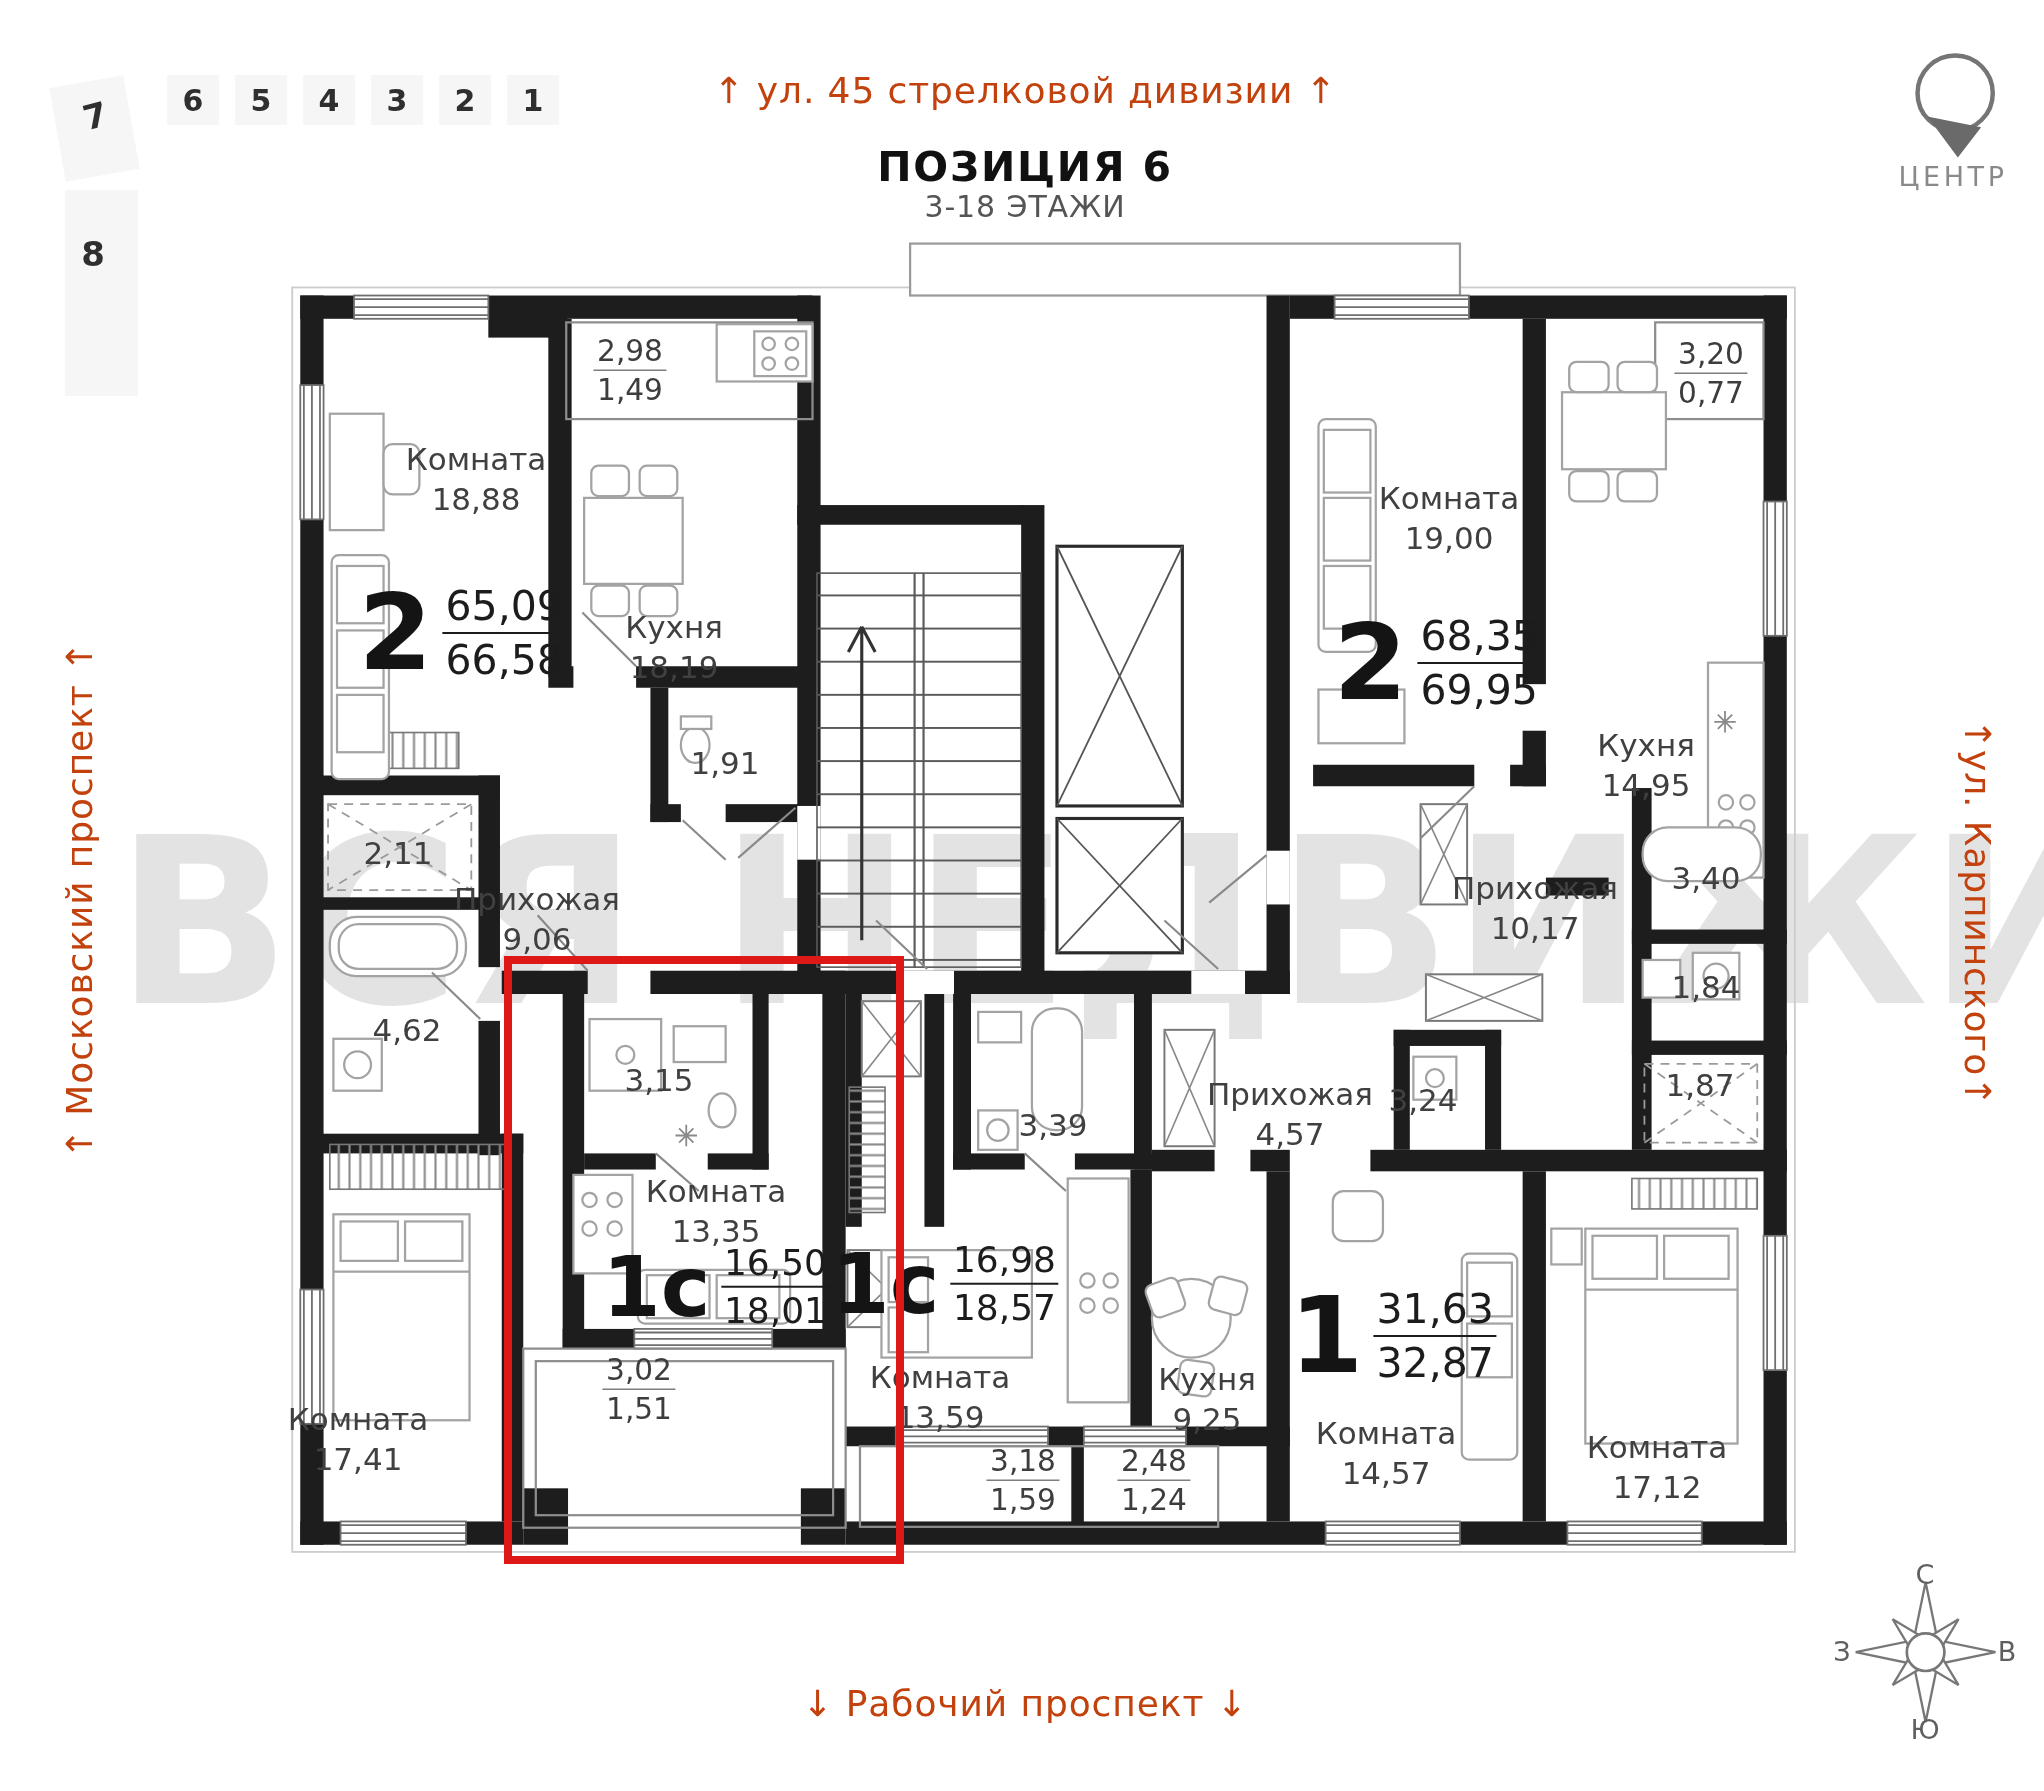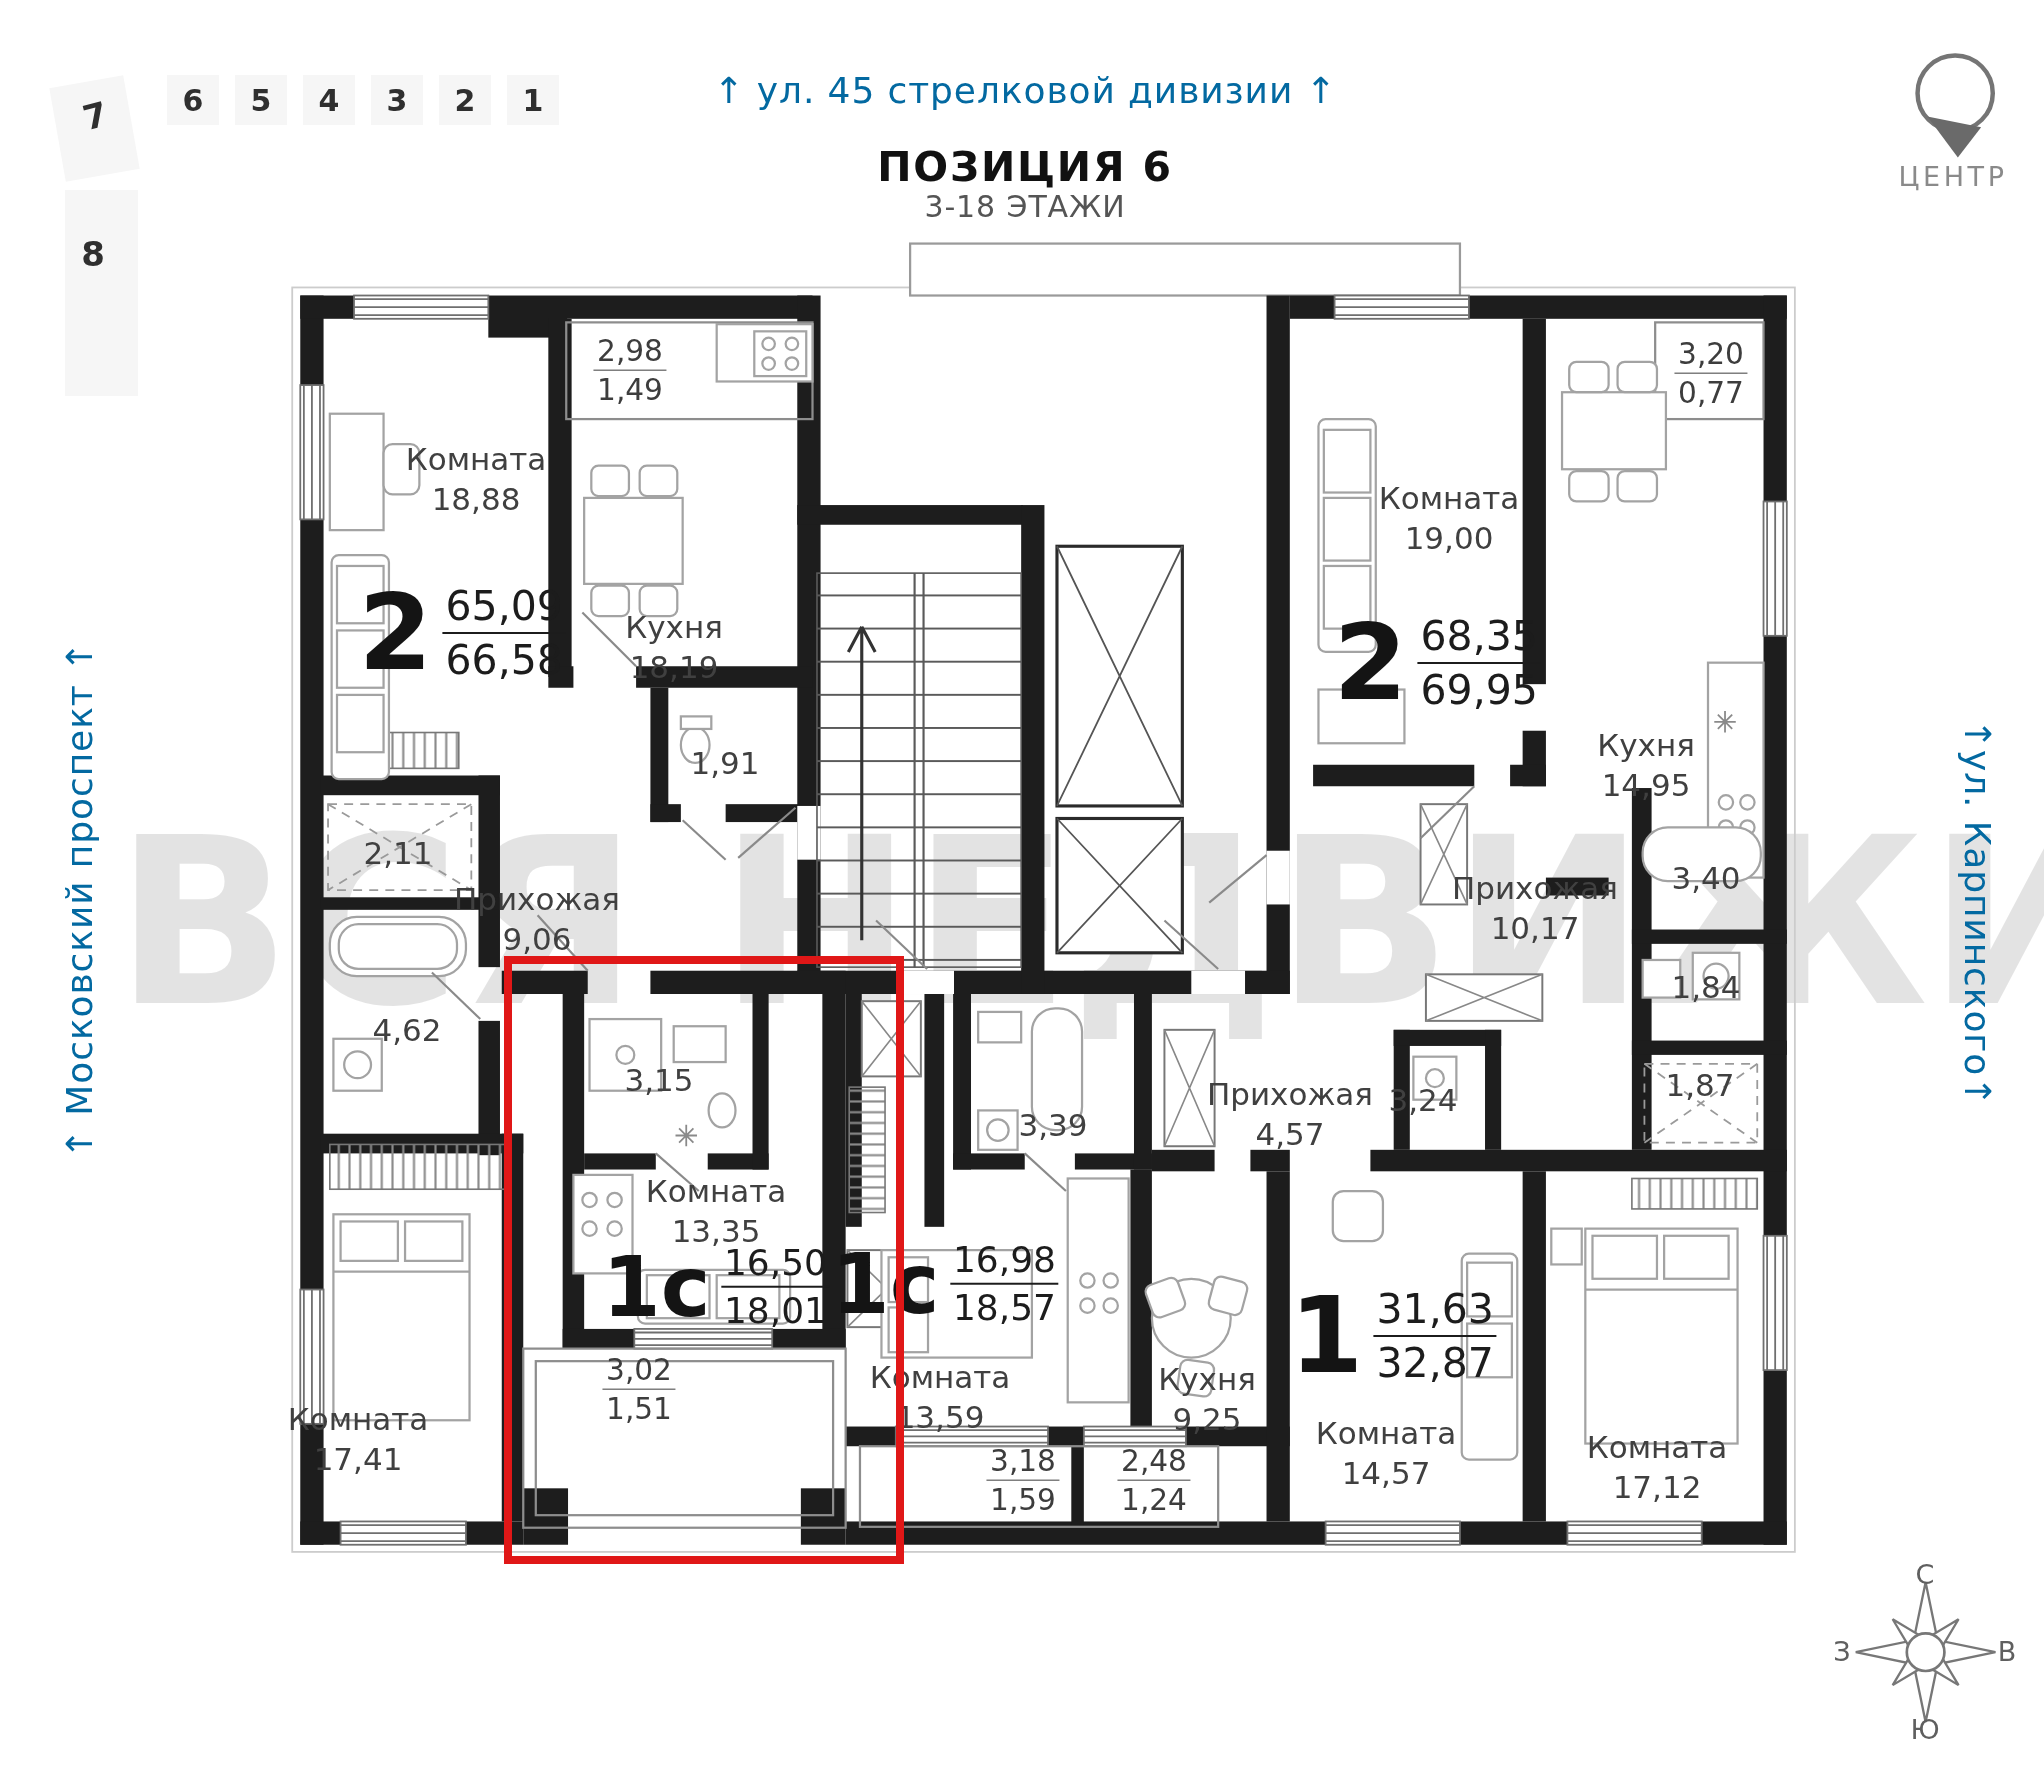--- a/index.html
+++ b/index.html
@@ -1,20 +1,20 @@
 <!DOCTYPE html>
 <html lang="ru" style="font-size:14.3px"><head>
 <meta charset="utf-8">
 <style>
   html,body{margin:0;padding:0;background:#fff;}
   #stage{position:relative;width:2045px;height:1791px;background:#fff;overflow:hidden;
          font-family:"DejaVu Sans","Liberation Sans",sans-serif;}
   
   .lbl{position:absolute;transform:translate(-50%,-50%);white-space:nowrap;}
-  .street{color:#0369a1;font-size:36px;letter-spacing:0.9px;z-index:3;}
+  .street{color:#c2410c;font-size:36px;letter-spacing:0.9px;z-index:3;}
   .street.vert-left{writing-mode:vertical-rl;transform:translate(-50%,-50%) rotate(180deg);}
   .street.vert-right{writing-mode:vertical-rl;}
   .title{color:#111;font-size:41px;font-weight:700;letter-spacing:1.8px;z-index:3;}
   .subtitle{color:#555;font-size:30px;letter-spacing:0.9px;z-index:3;}
   .watermark{position:absolute;left:115px;top:808px;font-size:231px;line-height:231px;font-weight:700;
              color:rgba(0,0,0,0.11);white-space:nowrap;z-index:1;letter-spacing:0px;}
   
   .fs-strip{position:absolute;background:#f6f6f6;z-index:2;}
   .fs-num{position:absolute;transform:translate(-50%,-50%);font-size:34px;font-weight:600;color:#2f2f2f;z-index:3;}
   .fbox{position:absolute;top:75px;width:52px;height:50px;background:#f6f6f6;display:flex;align-items:center;
@@ -393,20 +393,21 @@
       <circle cx="0" cy="0" r="21" fill="#fff" stroke="#777" stroke-width="3"></circle>
     </g>
   </svg>
 
   <div class="lbl street" style="left:1025px;top:90px;">↑ ул. 45 стрелковой дивизии ↑</div>
   <div class="lbl title" style="left:1025px;top:156px;margin-top:11px;">ПОЗИЦИЯ 6</div>
   <div class="lbl subtitle" style="left:1025px;top:206px;">3-18 ЭТАЖИ</div>
 
   <div class="lbl street vert-left" style="left:79px;top:900px;">↑ Московский проспект ↑</div>
   <div class="lbl street vert-right" style="left:1977px;top:913px;">↑ул. Карпинского↑</div>
+  <div class="lbl street" style="left:1025px;top:1703px;">↓ Рабочий проспект ↓</div>
 
   <div class="lbl badge-label" style="left:1953px;top:176px;">ЦЕНТР</div>
 
   <div class="lbl compass-letter" style="left:1925px;top:1574px;">С</div>
   <div class="lbl compass-letter" style="left:2007px;top:1651px;">В</div>
   <div class="lbl compass-letter" style="left:1925px;top:1729px;">Ю</div>
   <div class="lbl compass-letter" style="left:1842px;top:1651px;">З</div>
 
   <div class="fs-strip" style="left:57px;top:81px;width:75px;height:95px;transform:rotate(-10deg);"></div>
   <div class="fs-strip" style="left:65px;top:190px;width:73px;height:206px;"></div>

